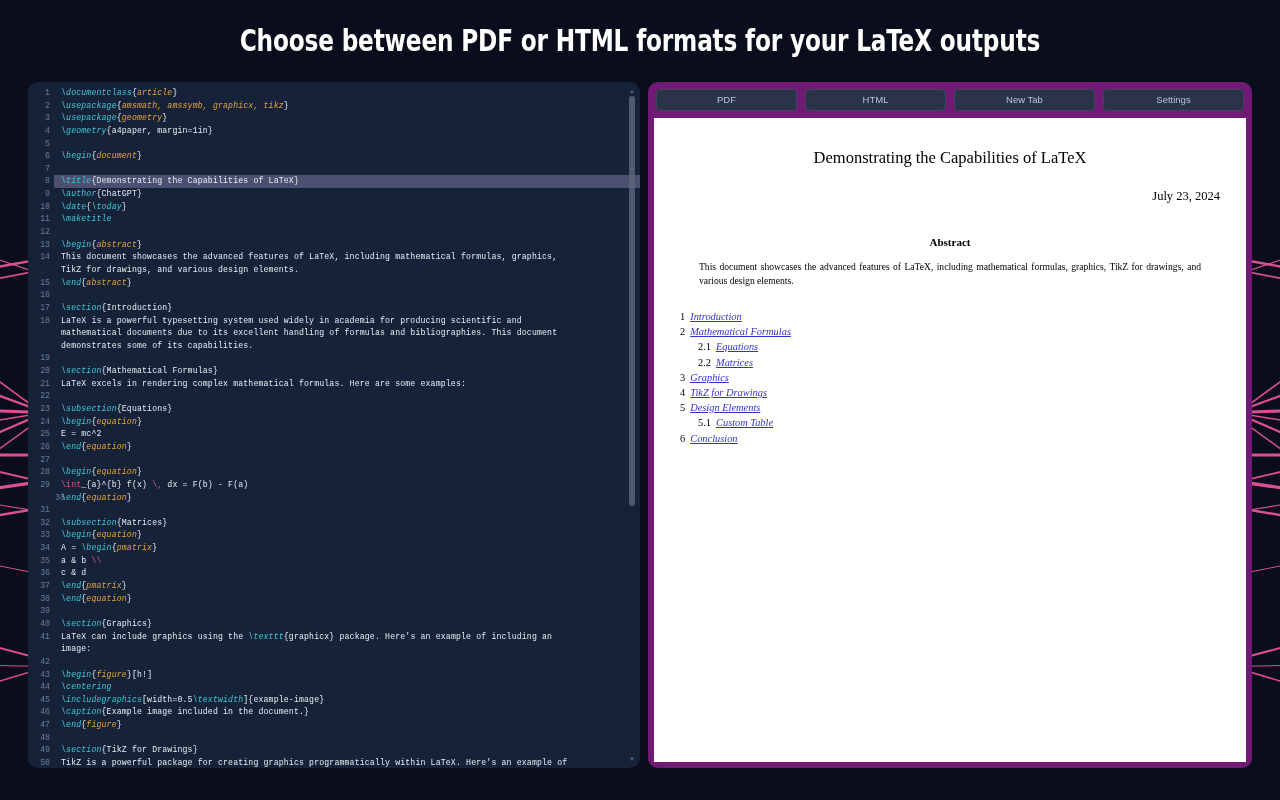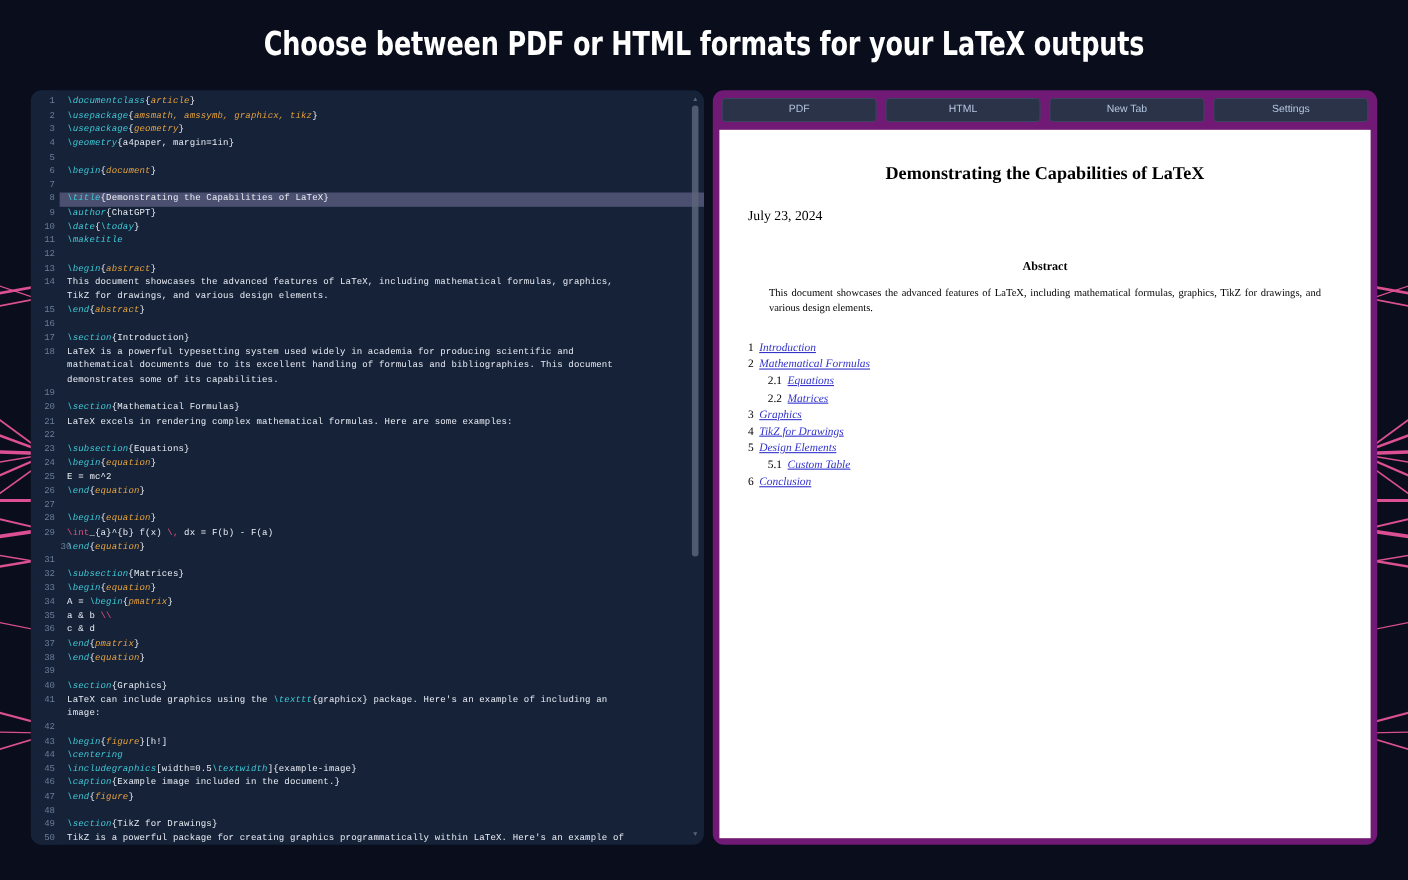--- a/index.html
+++ b/index.html
@@ -84,23 +84,23 @@
   .tbtn {
     flex:1 1 0; background:#2a3347; border:1px solid #3a455e; border-radius:4px;
     color:#b6c6e0; font-size:9.5px; line-height:20px; text-align:center;
     cursor:pointer; font-family:"Liberation Sans",sans-serif;
   }
   .doc {
     background:#ffffff; width:100%; height:644px; overflow:hidden;
     padding:20px 26px 0 26px;
     font-family:"Liberation Serif","DejaVu Serif",serif; color:#000;
   }
-  .doc-title { text-align:center; font-size:16.5px; font-weight:bold; margin-top:10px; }
+  .doc-title { text-align:center; font-size:16.5px; font-weight:normal; margin-top:10px; }
   .doc-author { text-align:center; font-size:12.5px; margin-top:19px; }
-  .doc-date { text-align:left; font-size:12.5px; margin-top:21px; }
+  .doc-date { text-align:right; font-size:12.5px; margin-top:21px; }
   .abs-head { text-align:center; font-size:11px; font-weight:bold; margin-top:32px; }
   .abs-body { font-size:9.6px; line-height:13.5px; margin-top:12px; padding:0 19px; text-align:justify; }
   .toc { margin-top:22px; font-size:10.4px; line-height:15.2px; }
   .toc-row { display:flex; }
   .toc-row.sub { padding-left:18px; }
   .toc-num { flex:0 0 auto; margin-right:5px; color:#000; }
   .toc-link { color:#3333cc; text-decoration:underline; cursor:pointer;font-style:italic; }
 </style>
 </head>
 <body>

